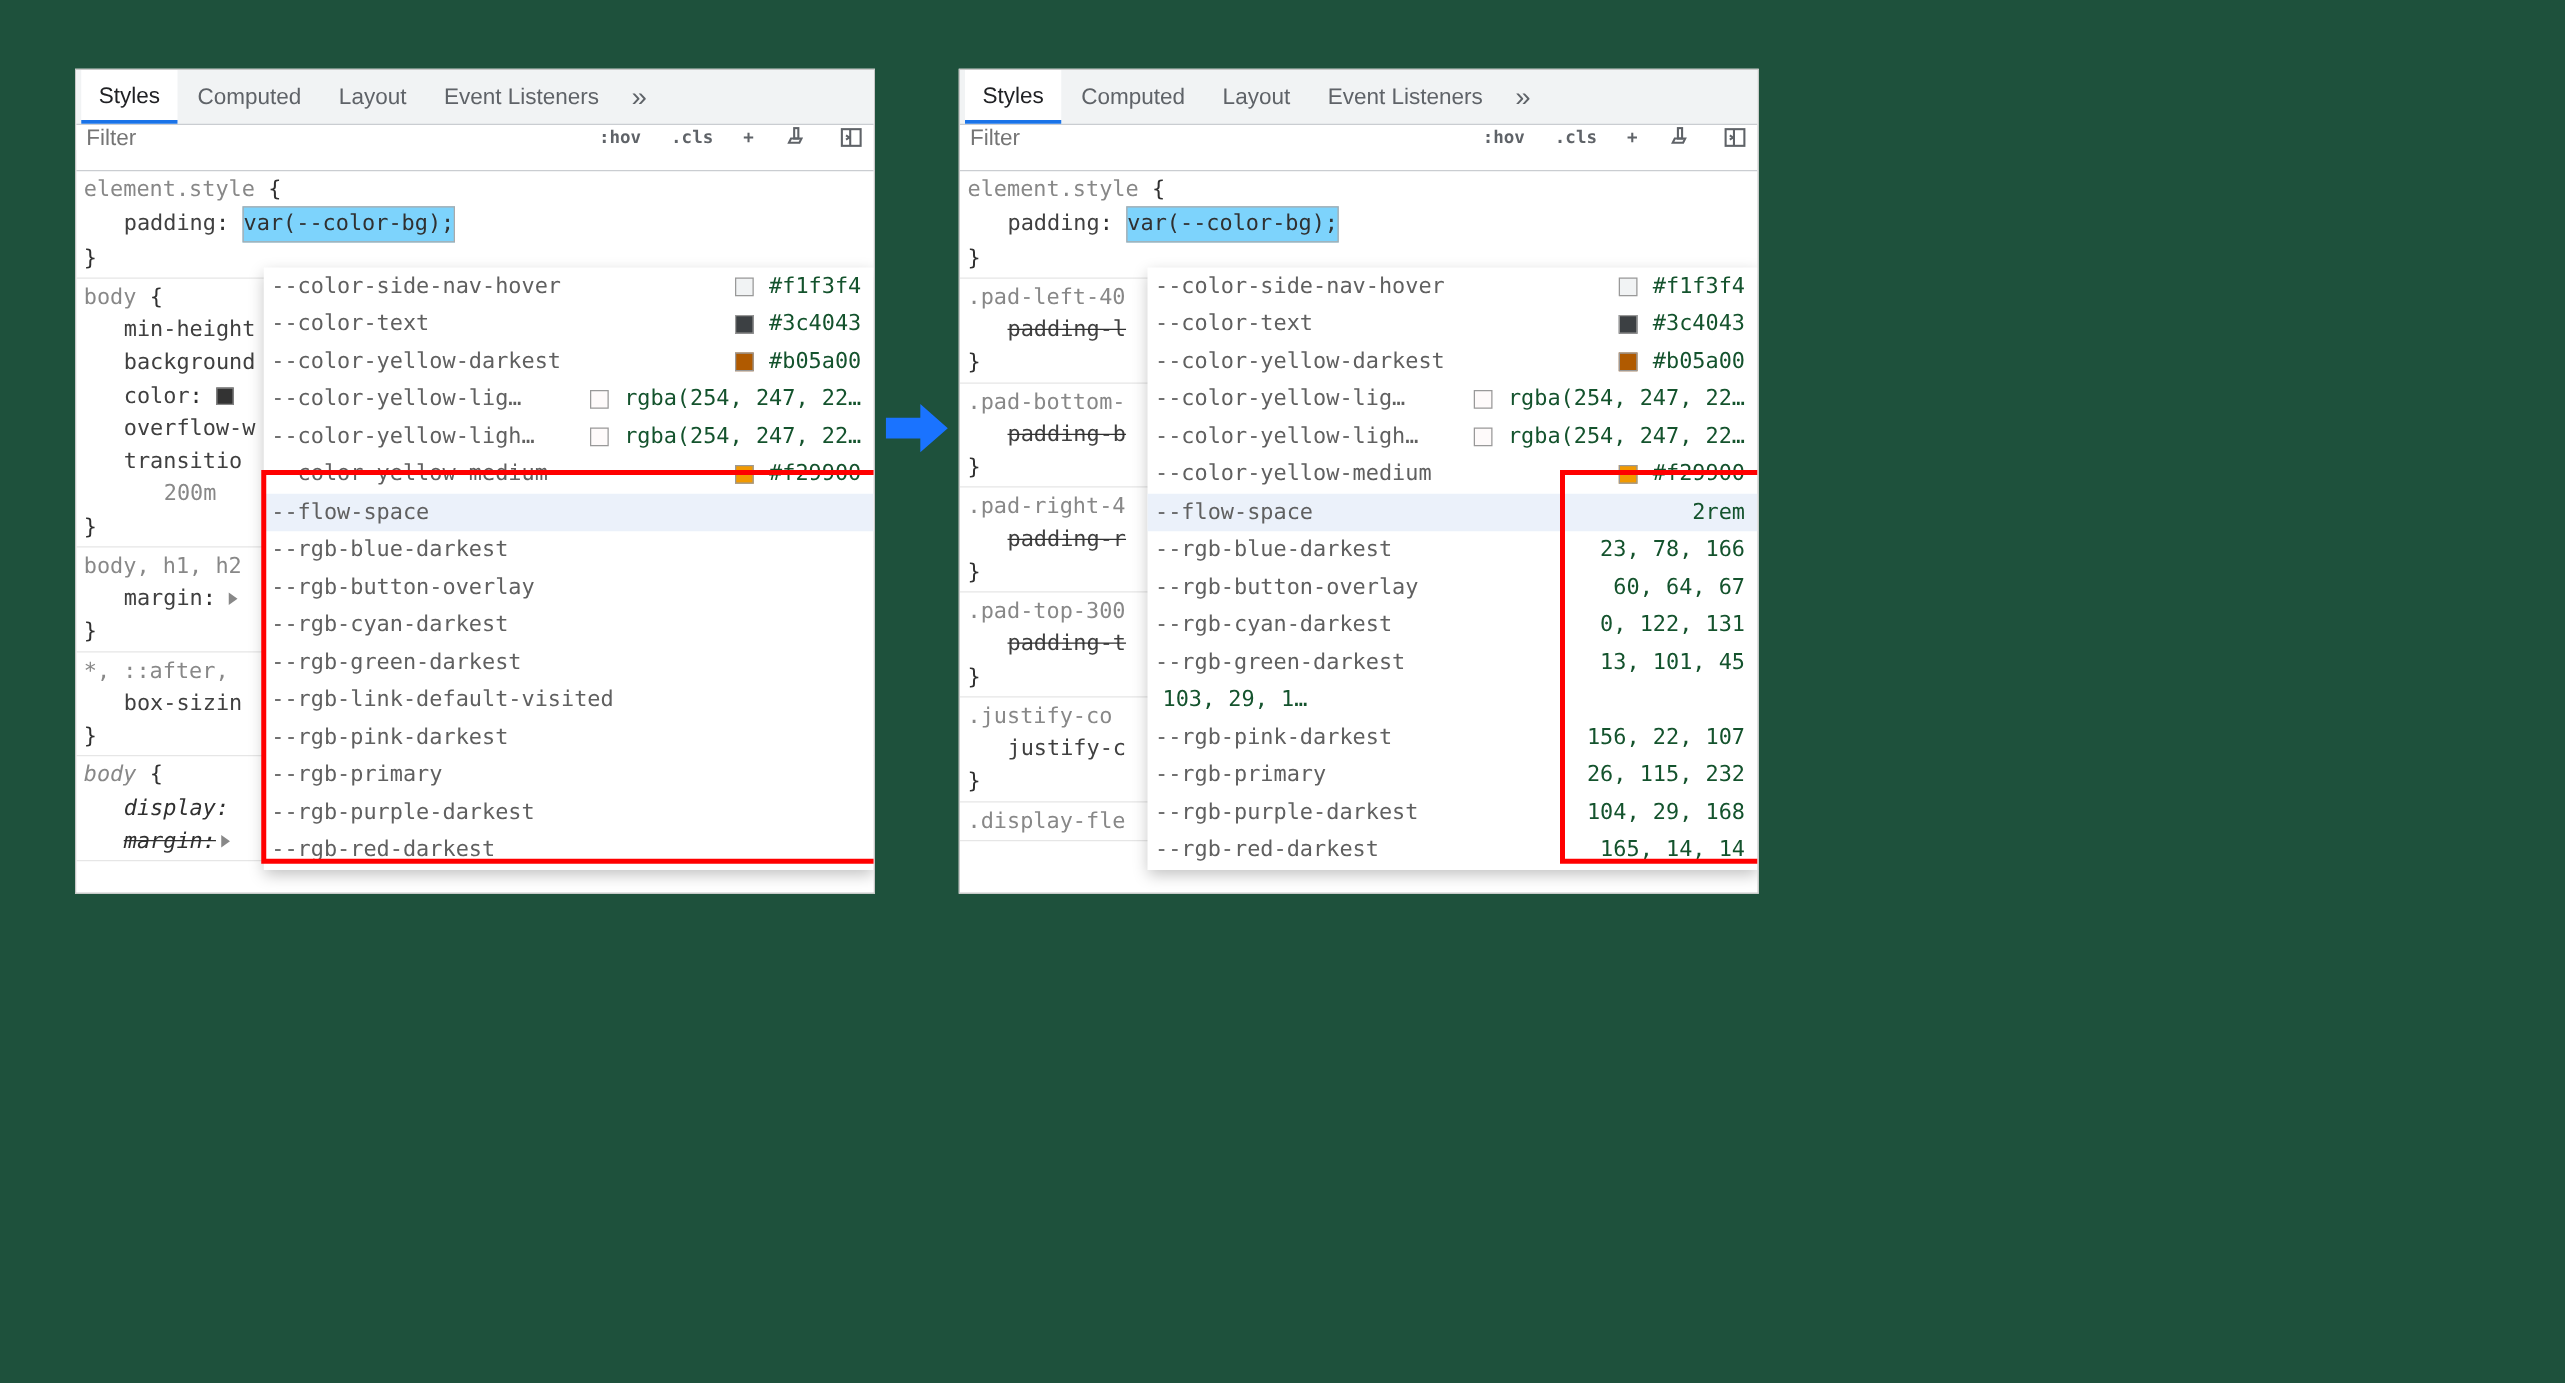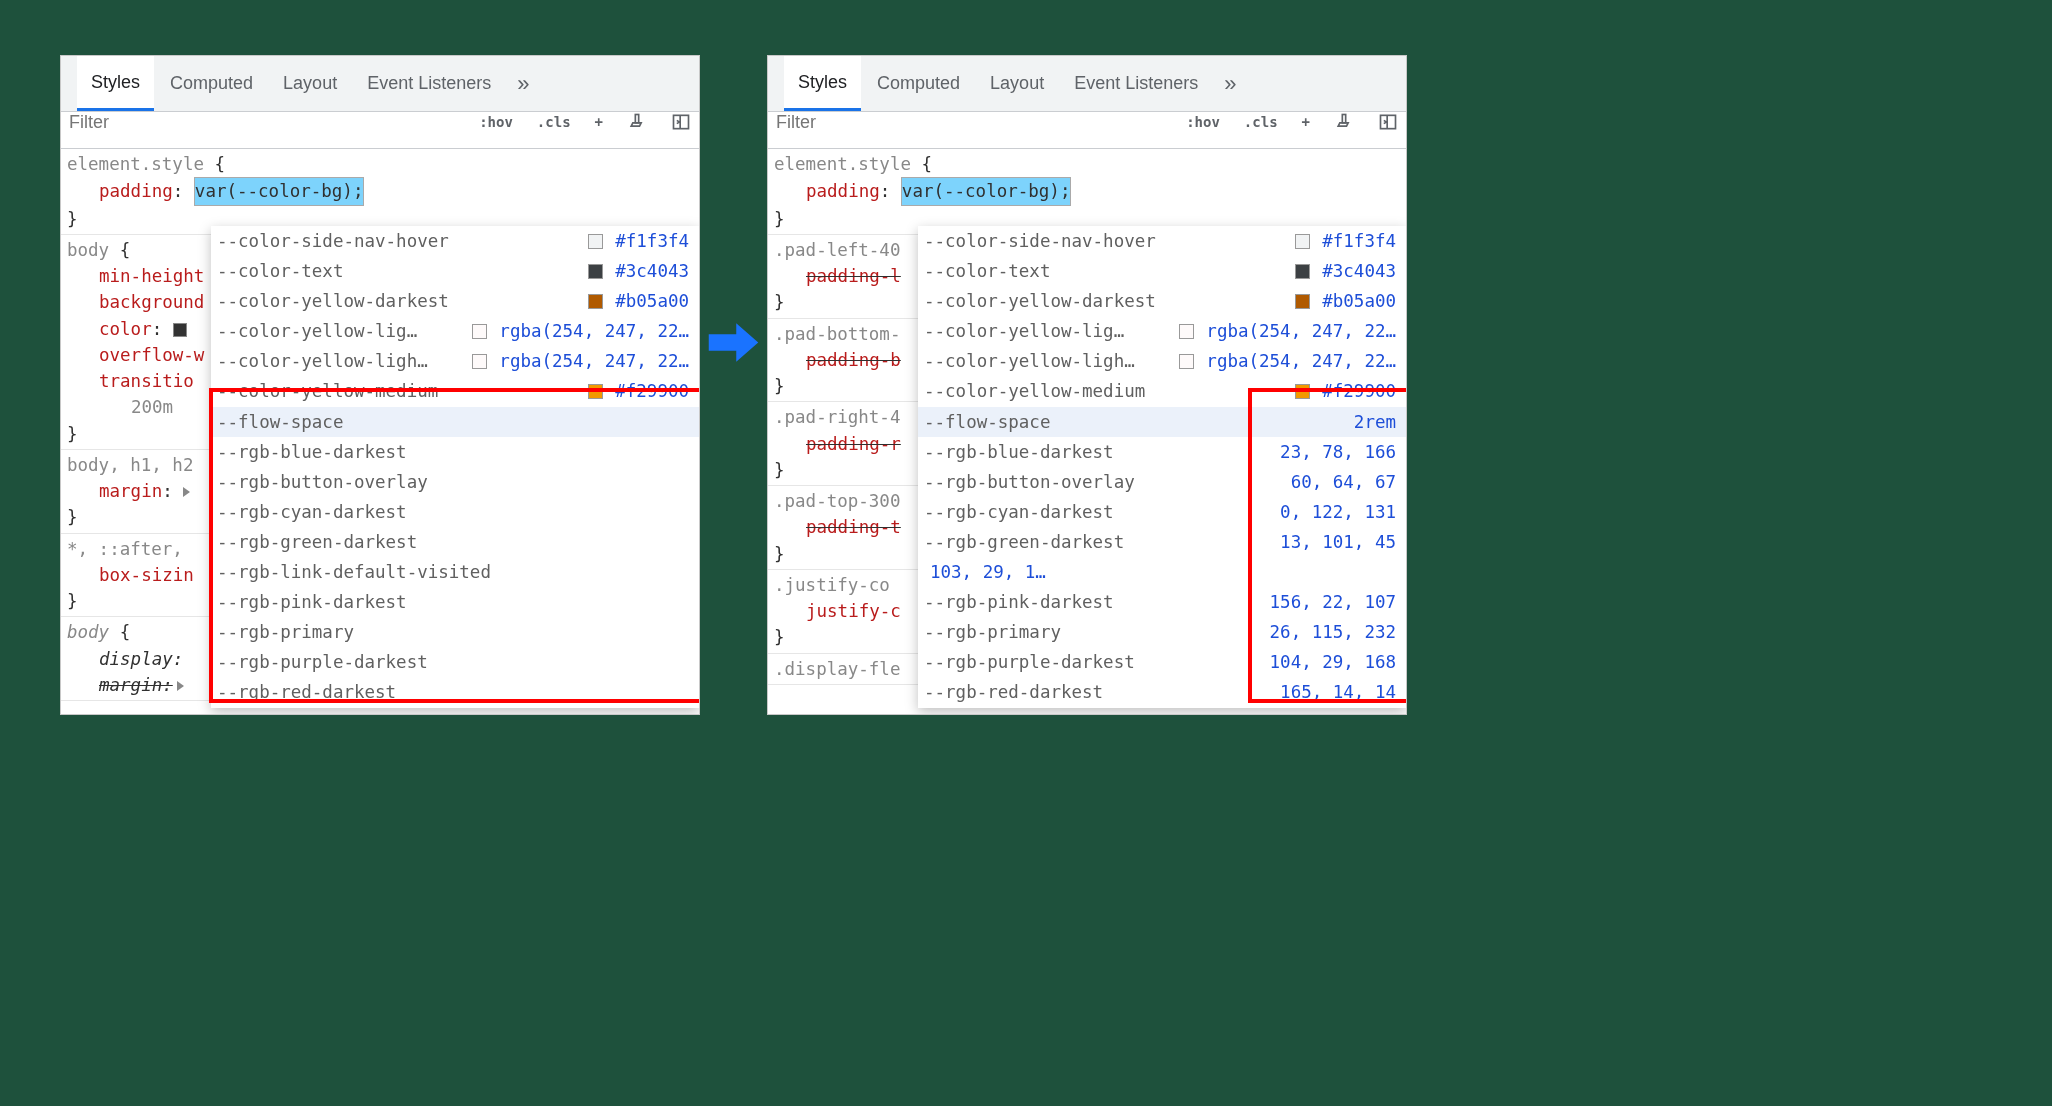--- a/index.html
+++ b/index.html
@@ -22,22 +22,22 @@
     flex-direction: column;
     position: relative;
   }
   .tabs {
     display: flex;
     align-items: center;
     background: #f1f3f4;
     border-bottom: 1px solid #cacdd1;
     font-family: -apple-system, "Helvetica Neue", sans-serif;
     font-size: 18px;
-    height: 56px;
-    padding-left: 16px;
+    height: 44px;
+    padding-left: 4px;
     gap: 2px;
   }
   .tab {
     padding: 0 14px;
     height: 100%;
     display: flex;
     align-items: center;
     color: #5f6368;
     cursor: pointer;
   }
@@ -78,21 +78,21 @@
     flex: 1;
     overflow: hidden;
     position: relative;
     color: #303030;
     line-height: 1.5;
   }
   .rule { border-bottom: 1px solid #e6e6e6; padding: 2px 6px; white-space: nowrap; }
   .selector { color: #888; }
   .brace { color: #303030; }
   .decl { padding-left: 32px; }
-  .prop { color: #b91c1c; }
+  .prop { color: #404040; }
   .colon { color: #303030; }
   .valbox {
     display:inline-block;
     background:#7dd3fc;
     border:1px solid #aaa;
     padding:0 0;
     color:#303030;
   }
   .valgrey { color:#888; padding-left:64px; }
   .swatch {
@@ -122,21 +122,21 @@
     font-size: 17.5px;
     line-height: 1.72;
     color: #606060;
   }
   .ac-row { display:flex; align-items:center; padding: 0 10px 0 6px; }
   .ac-row.sel { background:#ebf1fa; }
   .ac-name { flex:1; white-space:nowrap; overflow:hidden; text-overflow:ellipsis; }
   .ac-sw {
     width:15px;height:15px;border:1px solid #999; margin-right:6px; flex-shrink:0;
   }
-  .ac-hex, .ac-val { color:#1d4ed8; white-space:nowrap; padding-left:6px; }
+  .ac-hex, .ac-val { color:#14532d; white-space:nowrap; padding-left:6px; }
   .hl-box {
     position:absolute;
     border: 4px solid #ff0000;
     pointer-events:none;
   }
   .arrow-wrap {
     display:flex;align-items:center;
     margin: 260px 6px 0 6px;
   }
   .arrow-wrap svg { width:55px; height:55px; }

